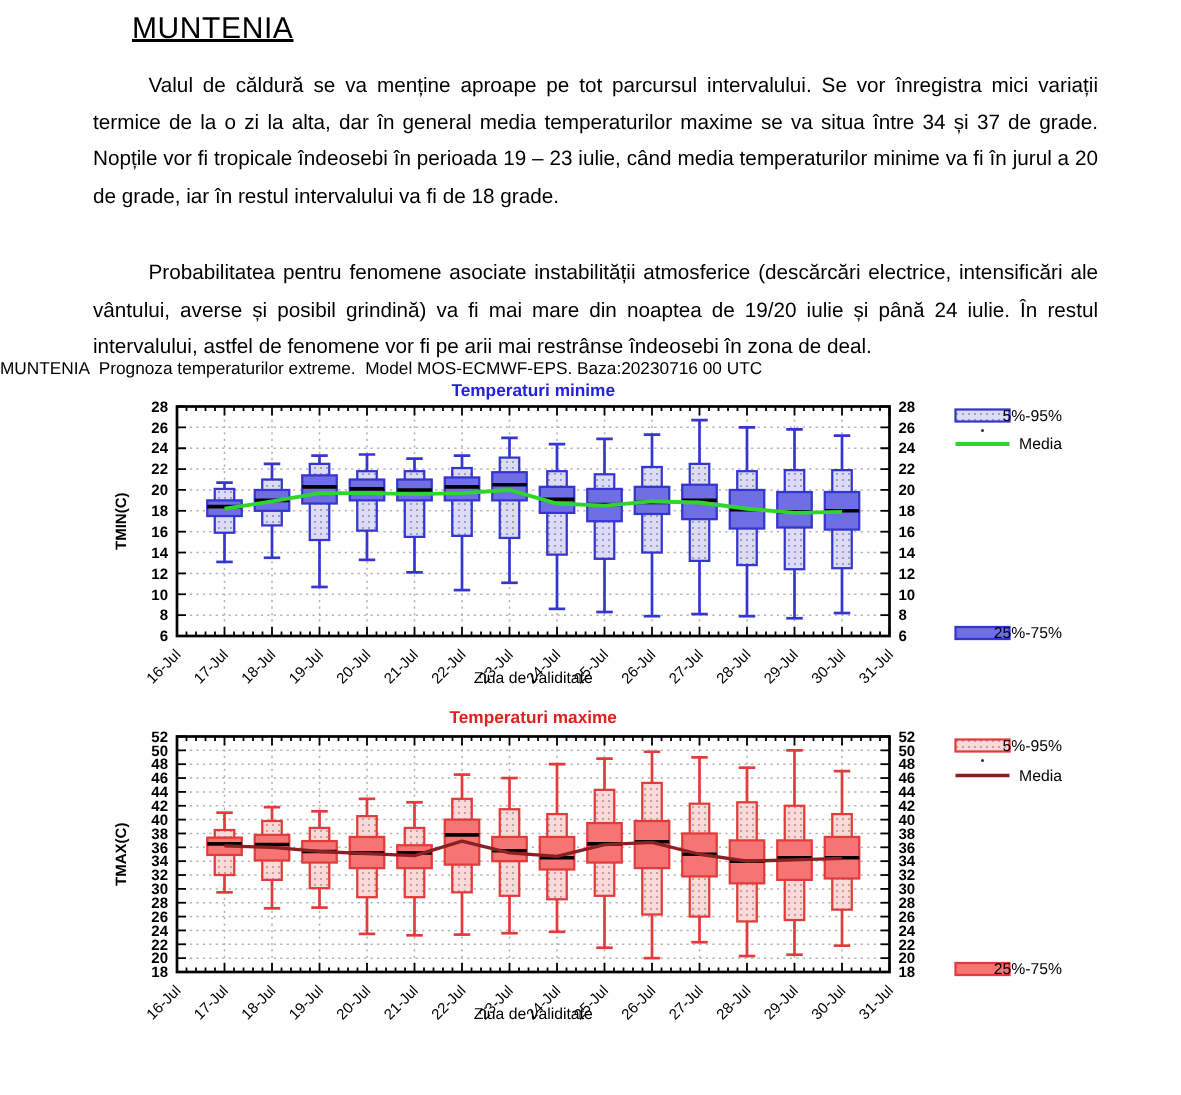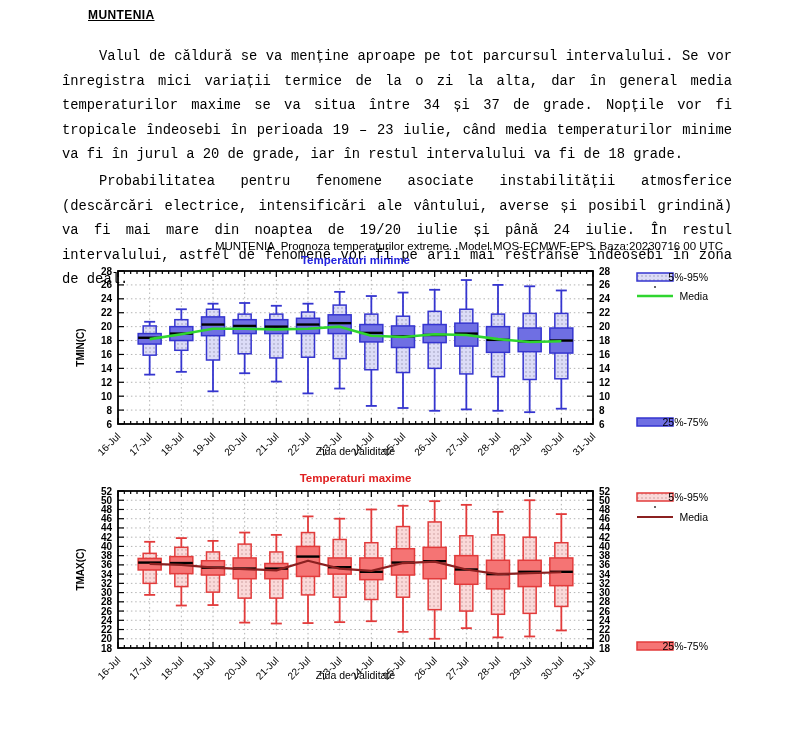--- a/index.html
+++ b/index.html
@@ -1,24 +1,24 @@
 <!DOCTYPE html>
 <html><head>
 <meta charset="utf-8">
 <style>
   html,body{margin:0;padding:0;background:#ffffff;}
   .page{position:relative;width:787px;height:730px;background:#ffffff;overflow:hidden;
         font-family:"Liberation Sans",sans-serif;color:#000;}
-  .region-heading{position:absolute;left:88px;top:8px;margin:0;font-size:12px;font-weight:bold;
+  .region-heading{position:absolute;left:88px;top:8px;margin:0;font-size:20px;font-weight:normal;
         text-decoration:underline;letter-spacing:.4px;}
   .para{position:absolute;left:62px;width:670px;margin:0;font-size:13.8px;line-height:24.6px;
-        text-align:justify;text-indent:37px;font-family:Liberation Mono, monospace;}
+        text-align:justify;text-indent:37px;}
   .para-1{top:45px;}
   .para-2{top:146px;margin-top:24px;}
-  .fig-title{position:absolute;left:0;top:240px;width:723px;text-align:right;font-size:11.5px;
+  .fig-title{position:absolute;left:0;top:240px;width:723px;text-align:left;font-size:11.5px;
         white-space:pre;}
   svg.chart{position:absolute;left:0;display:block;}
   #chart-tmin{top:250px;}
   #chart-tmax{top:464px;}
 </style>
 </head>
 <body>
 
 <div class="page">
   <h1 class="region-heading">MUNTENIA</h1>

